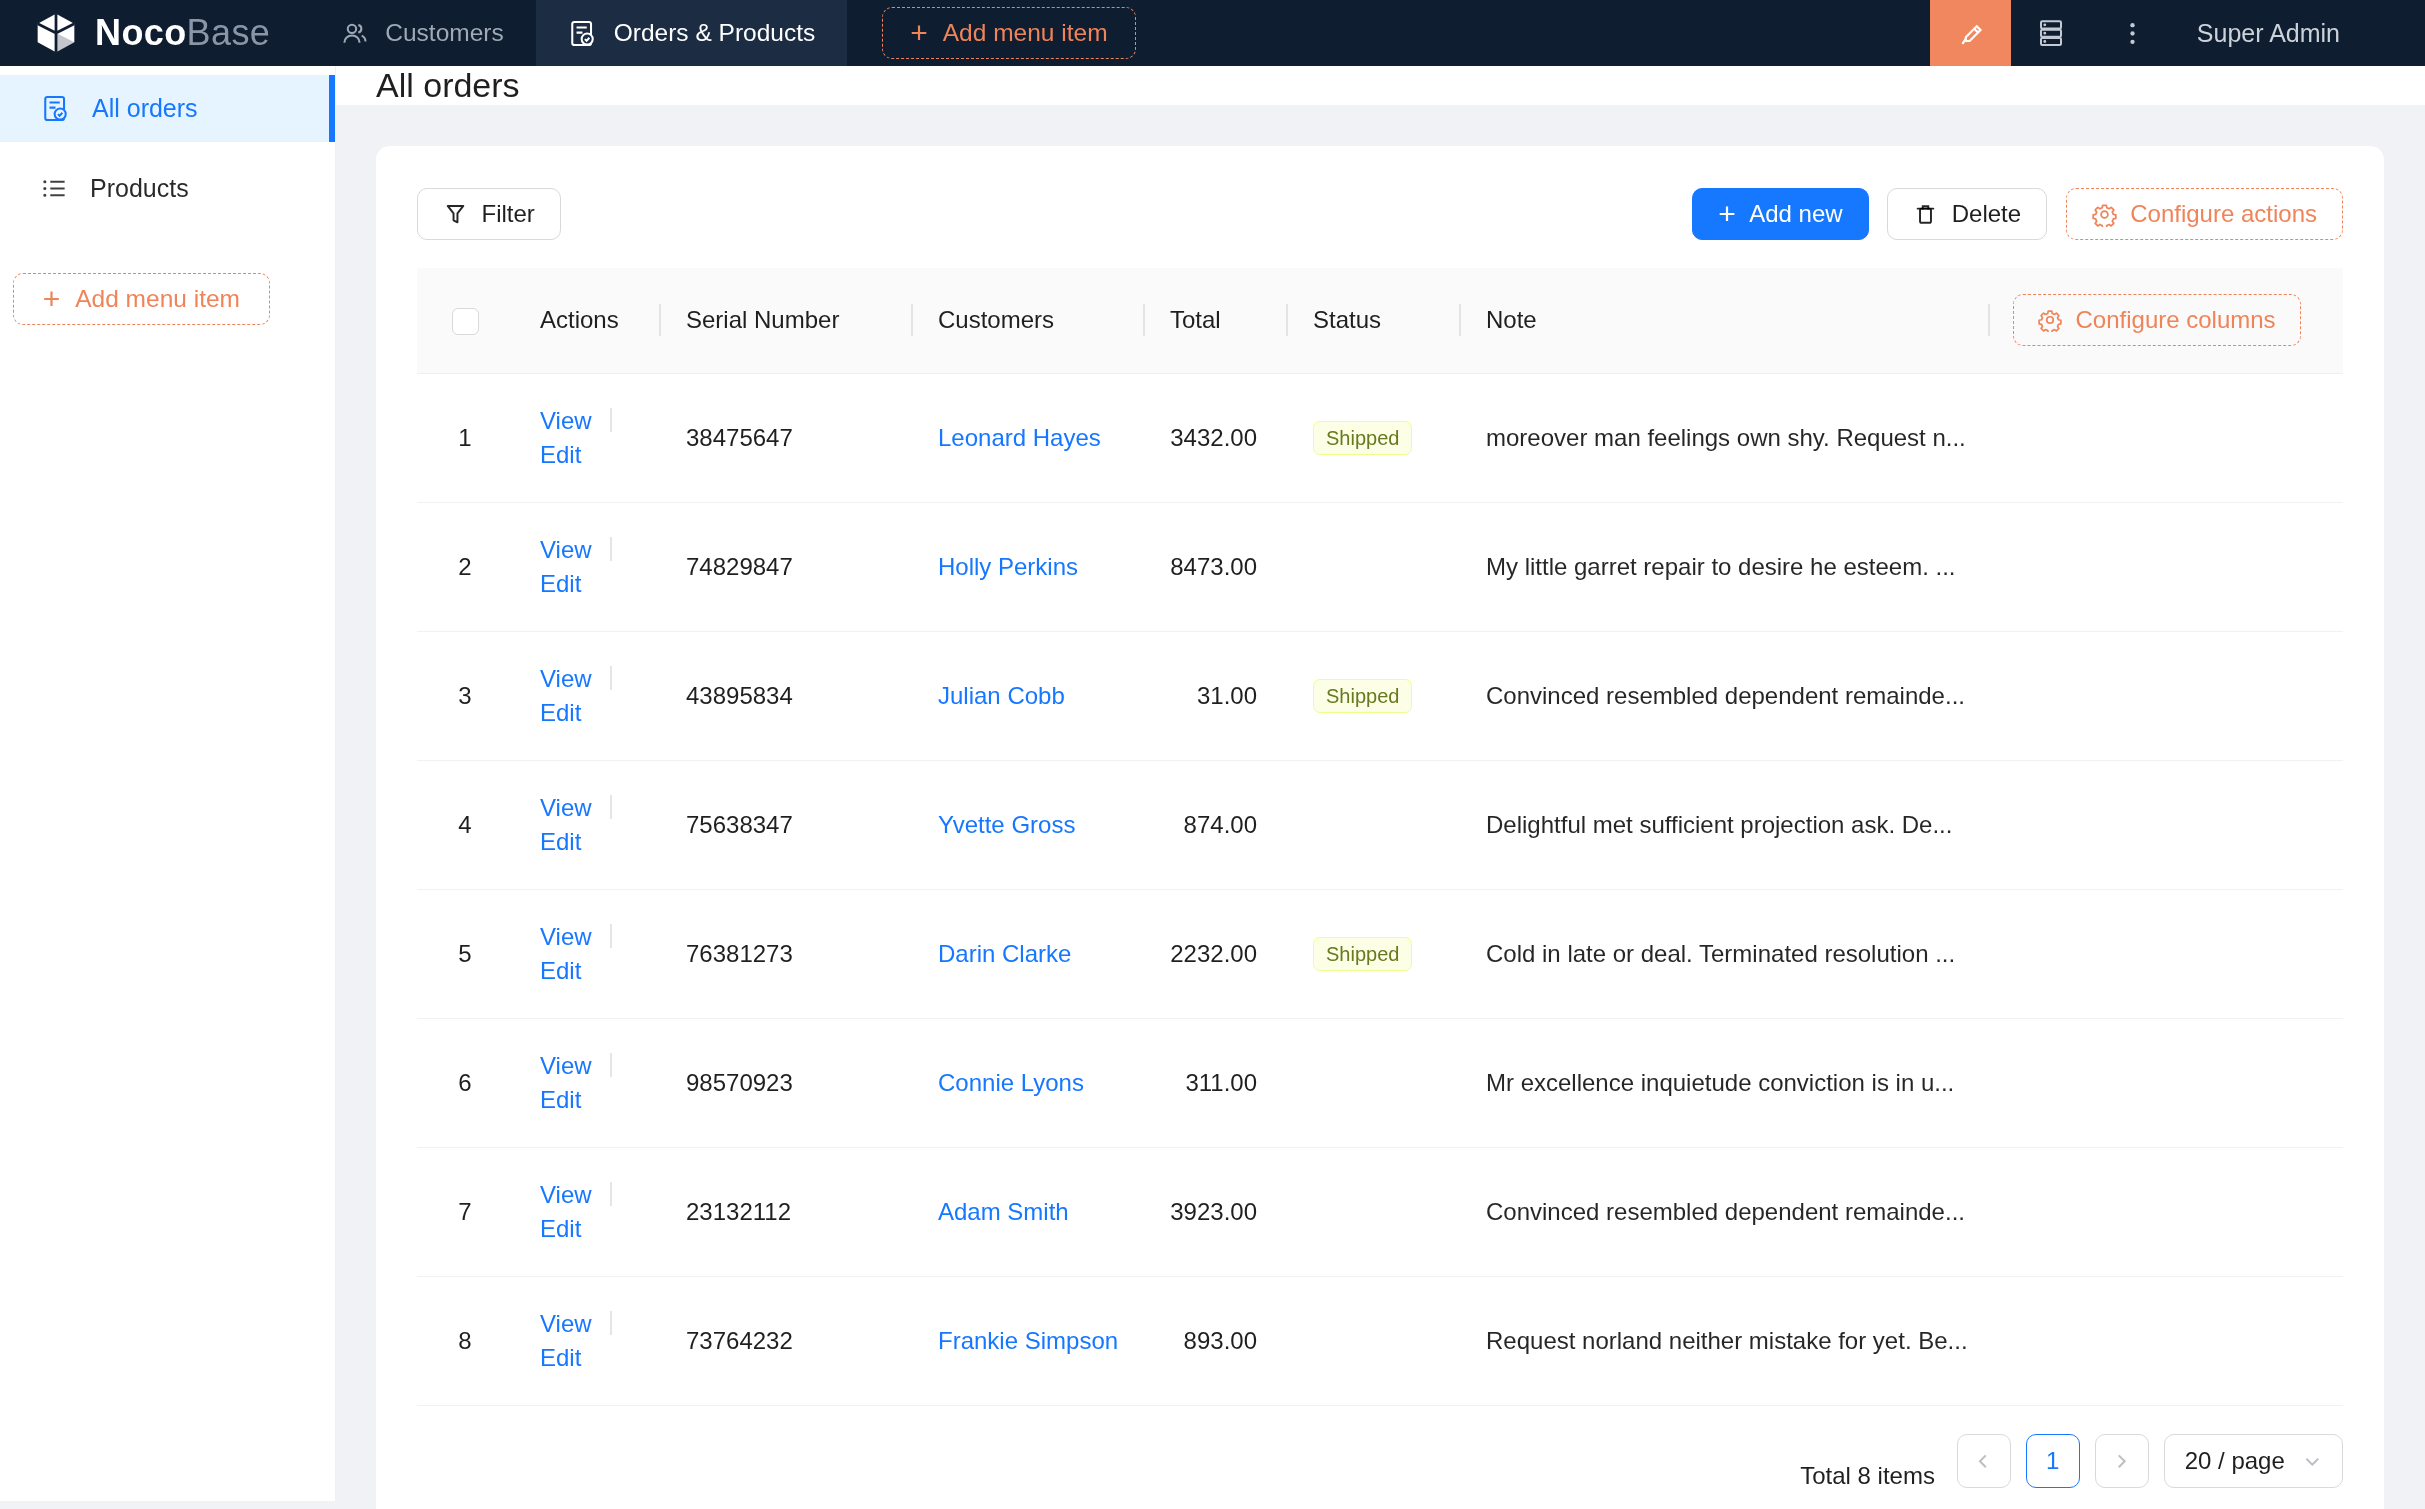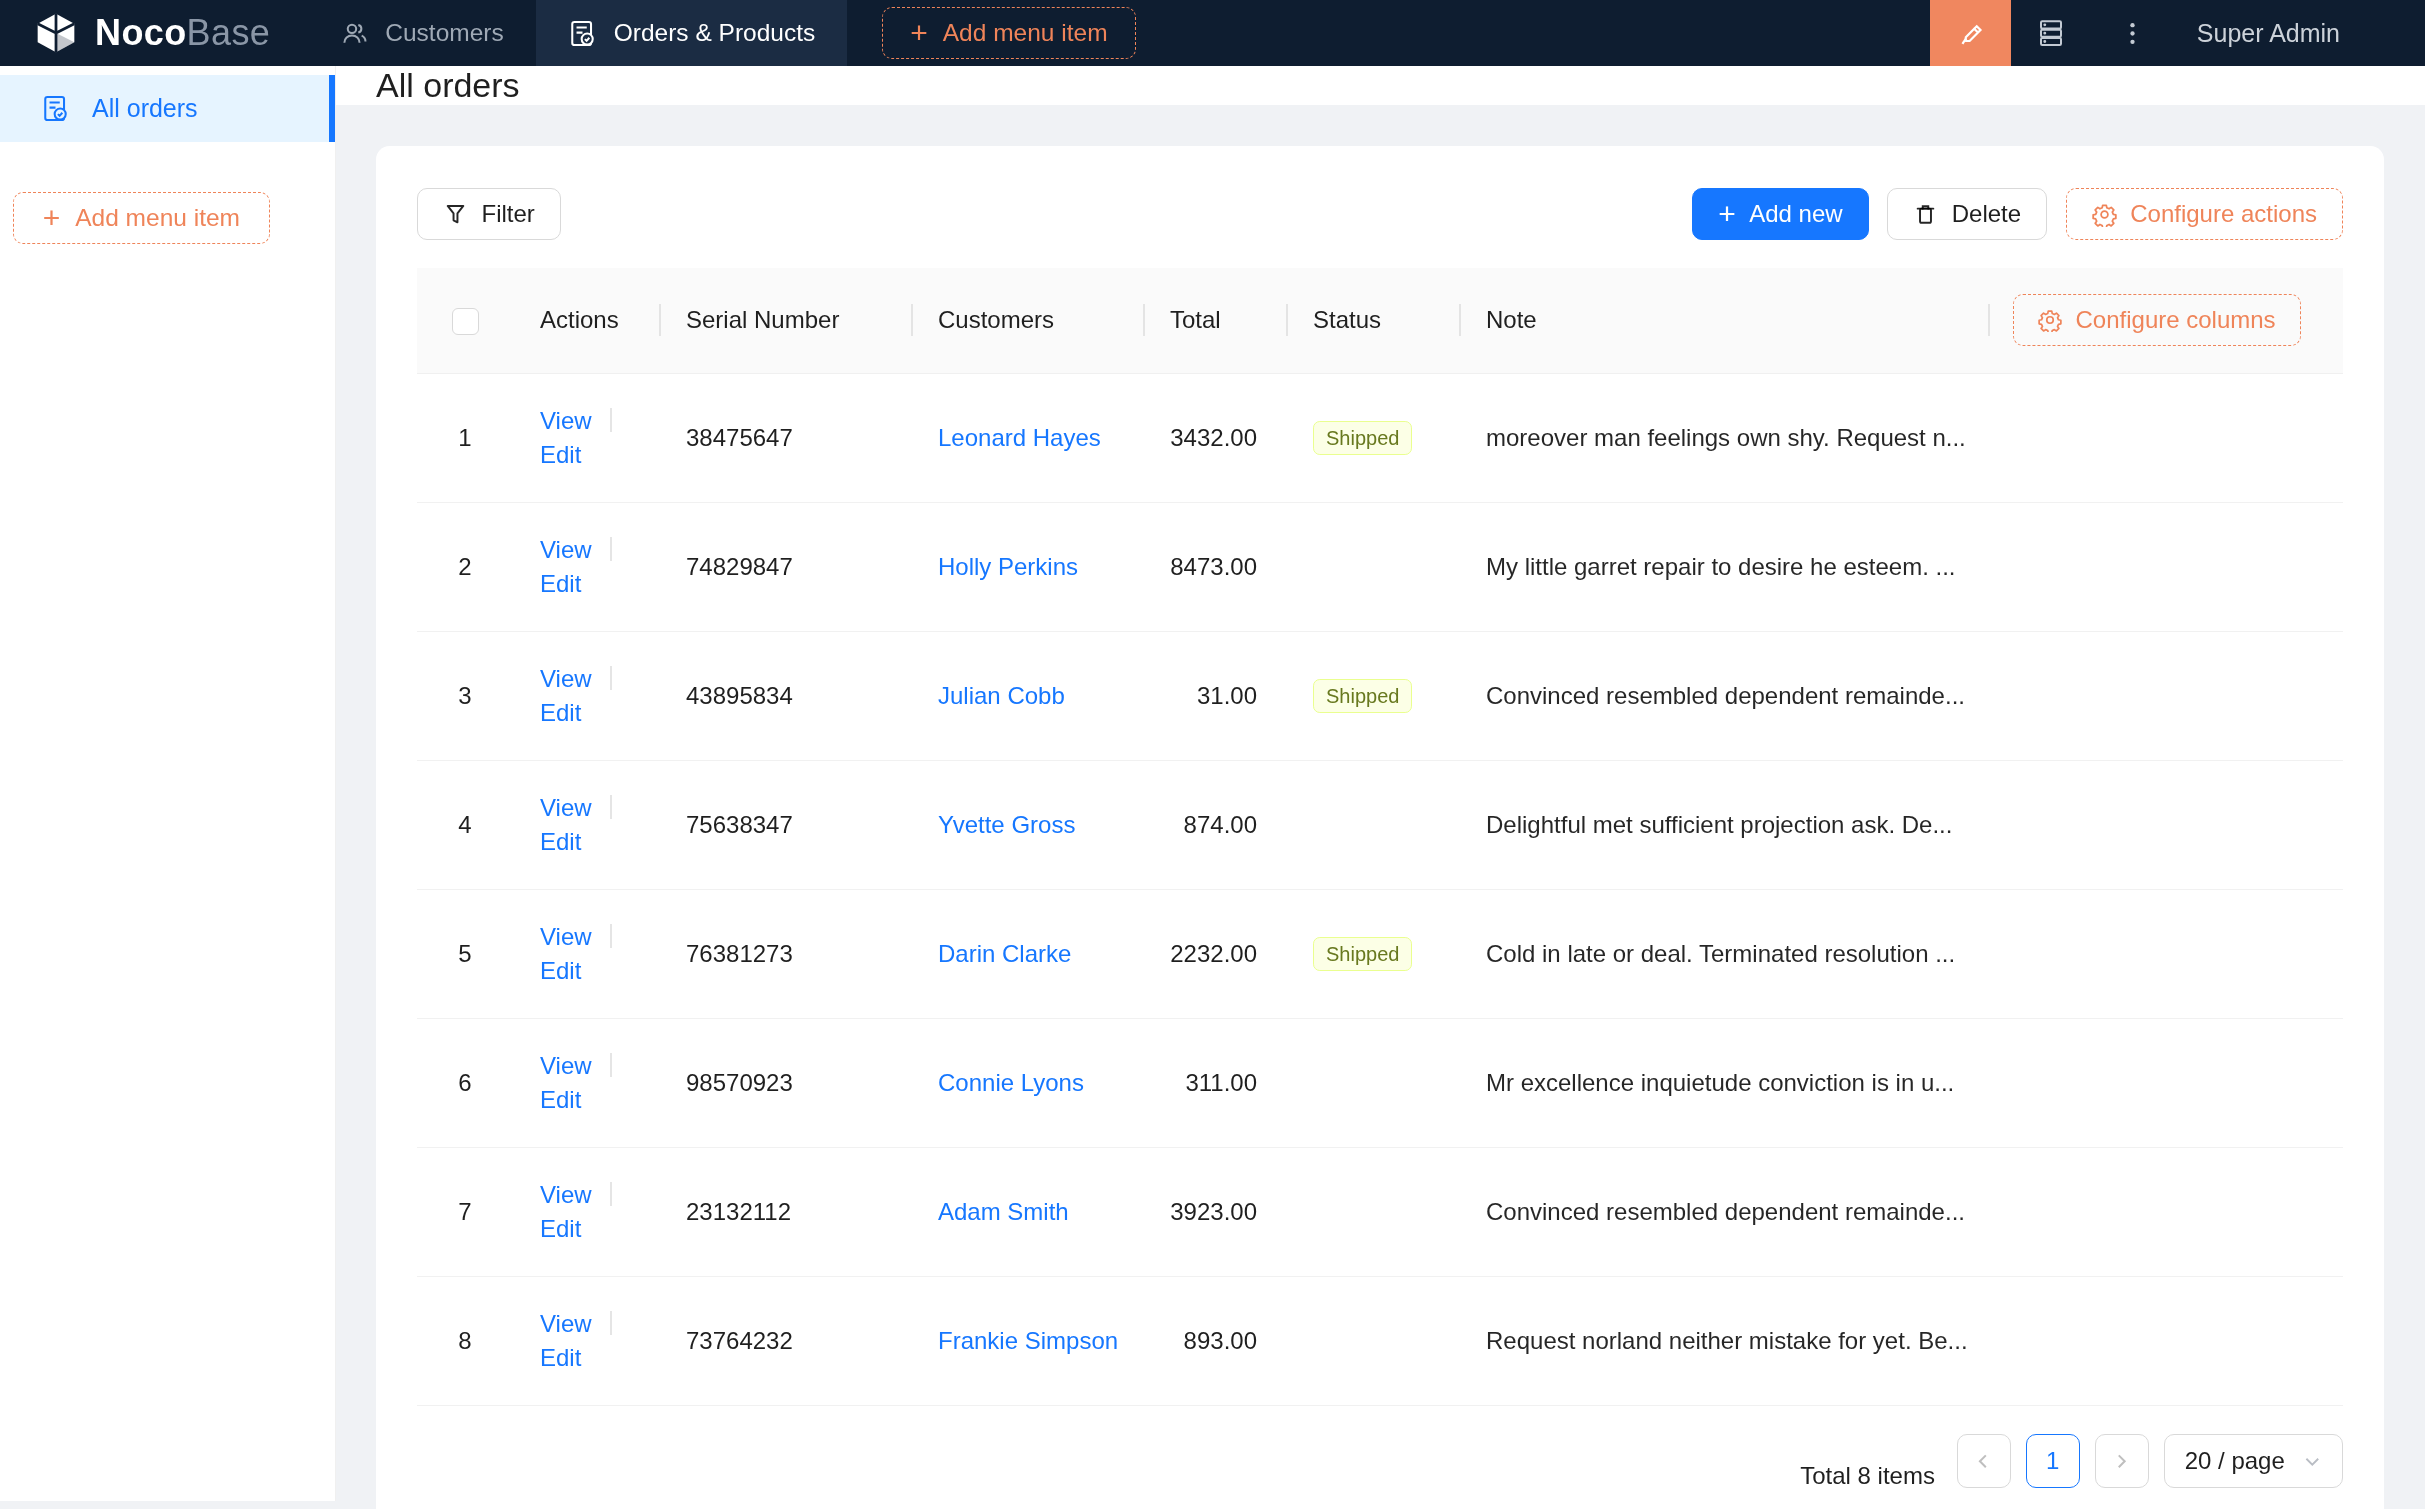--- a/index.html
+++ b/index.html
@@ -172,20 +172,29 @@
     <div class="side-item active">
       <span class="icon">
         <svg width="29" height="29" viewBox="0 0 34 34" fill="none" stroke="currentColor" stroke-width="2.4">
           <rect x="5" y="3.5" width="22" height="27" rx="2.5"></rect>
           <path d="M10 10h12M10 16h7"></path>
           <circle cx="22.5" cy="23.5" r="6.5" fill="#e6f4ff"></circle>
           <path d="M19.8 23.6l2 2 3.2-3.6"></path>
         </svg>
       </span>
       <span>All orders</span>
+    </div>
+    <div class="side-item">
+      <span class="icon">
+        <svg width="27" height="27" viewBox="0 0 32 32" fill="none" stroke="rgba(0,0,0,0.75)" stroke-width="2.6">
+          <path d="M11 8h17M11 16h17M11 24h17"></path>
+          <path d="M4.5 8h.1M4.5 16h.1M4.5 24h.1" stroke-width="3.6" stroke-linecap="round"></path>
+        </svg>
+      </span>
+      <span>Products</span>
     </div>
     <button class="dashed-btn side-add">
       <span class="plus-glyph">+</span>
       <span>Add menu item</span>
     </button>
   </aside>
 
   <main class="main">
     <div class="page-header">
       <h1 class="page-title">All orders</h1>

